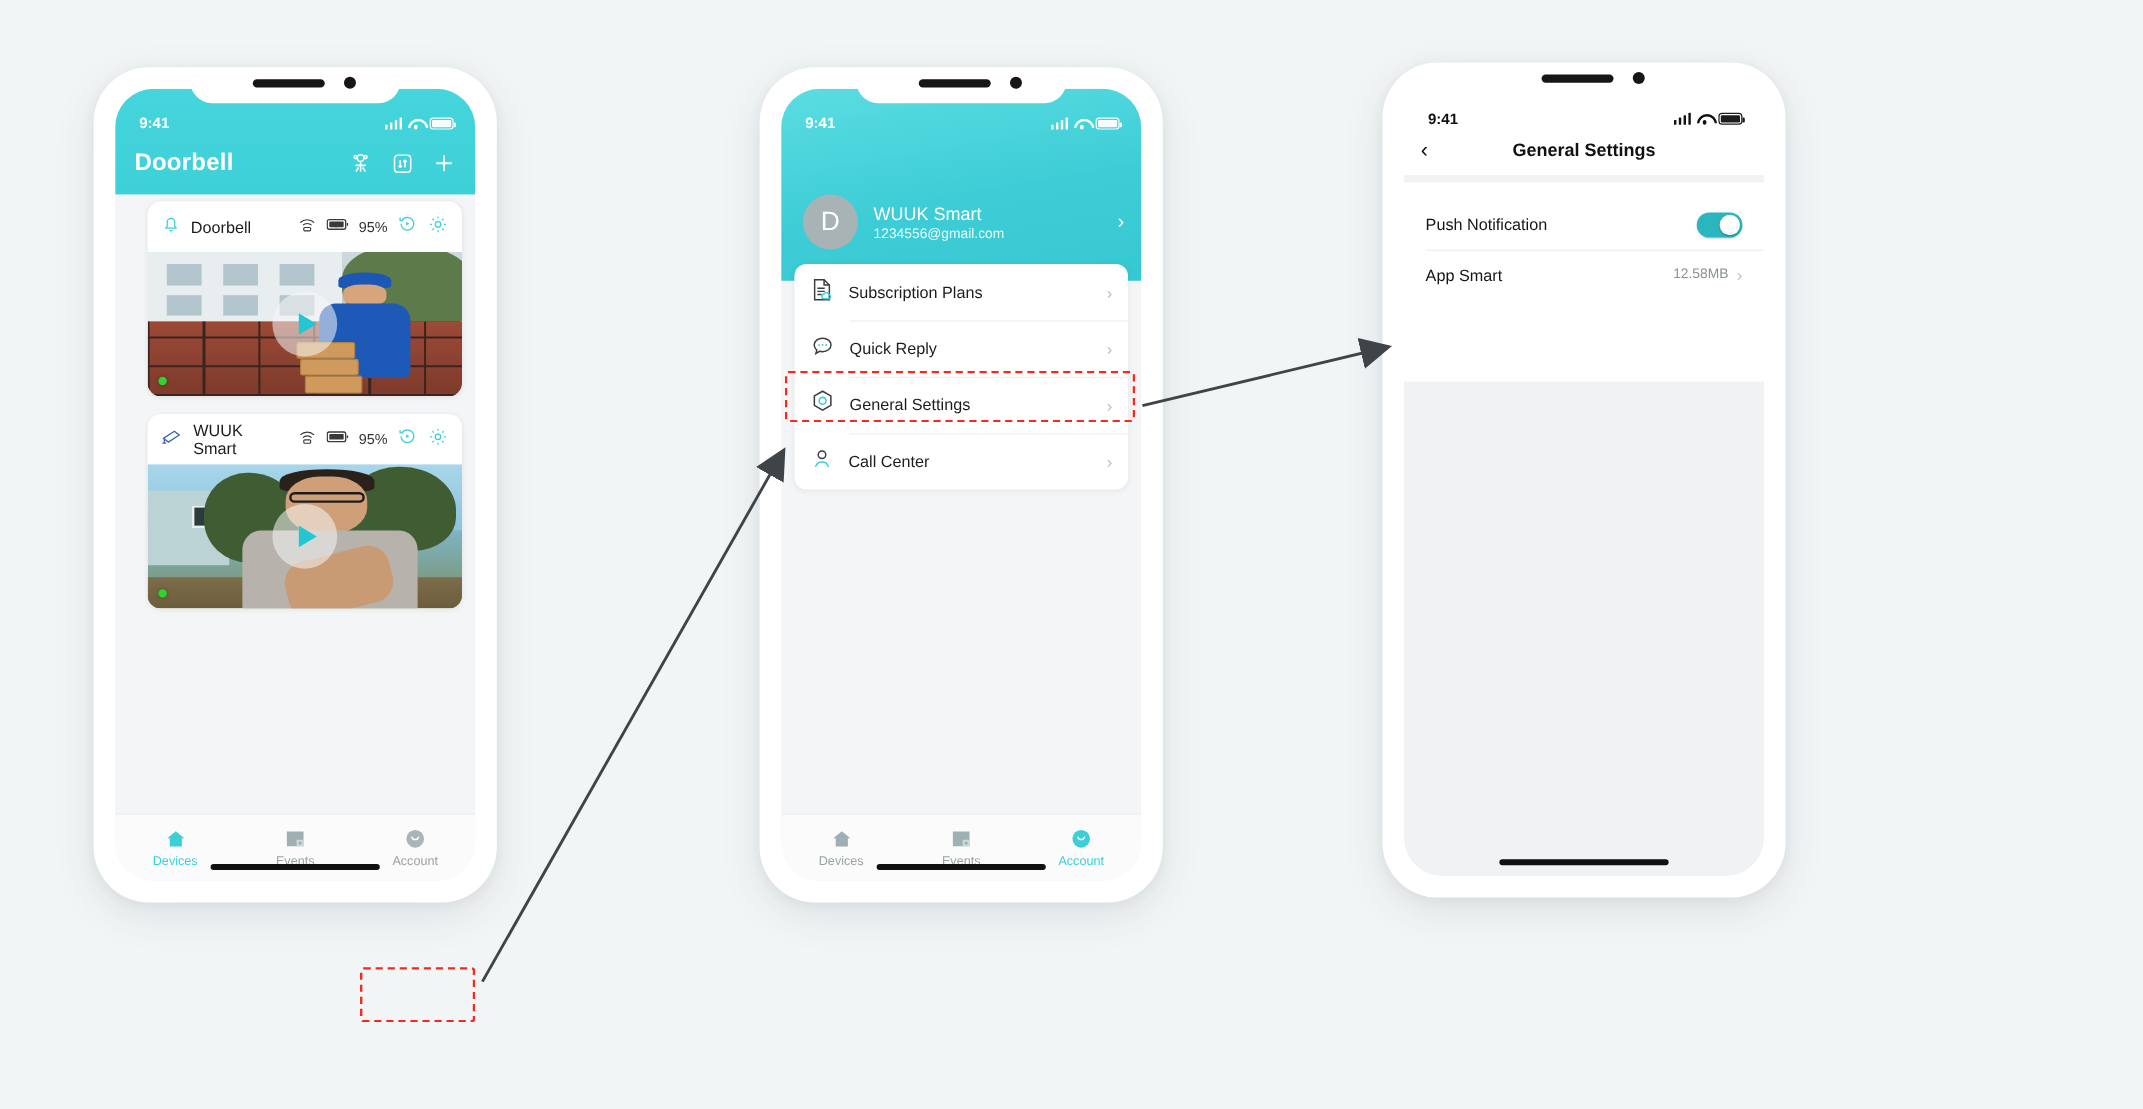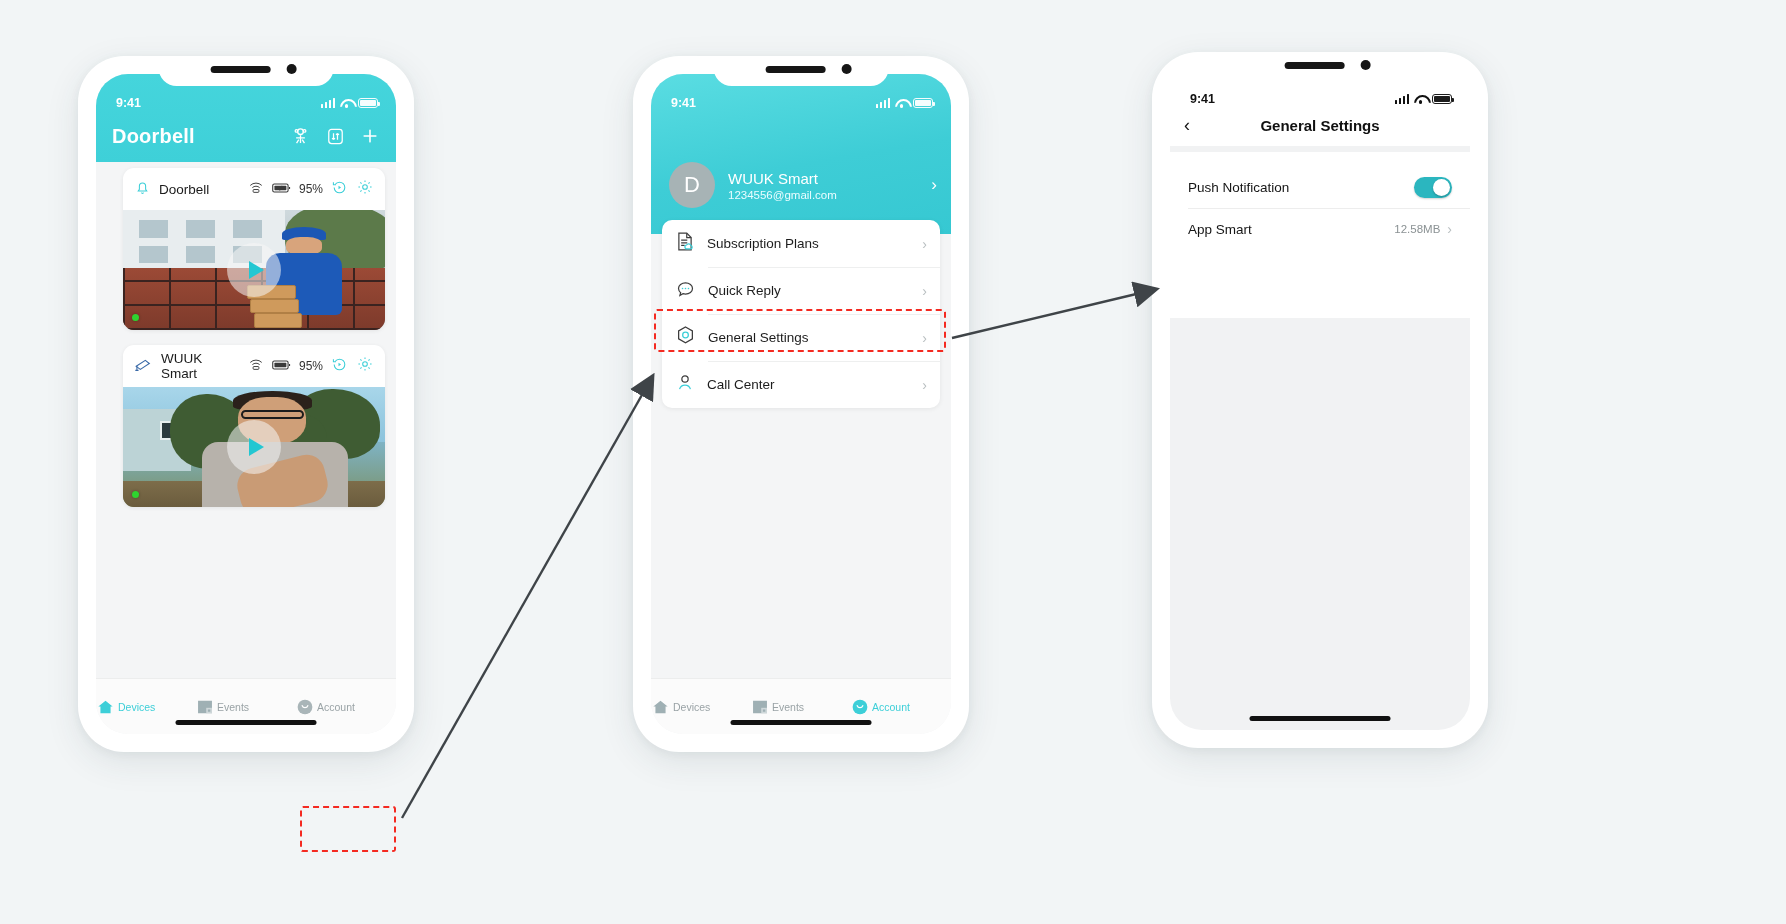--- a/index.html
+++ b/index.html
@@ -152,21 +152,21 @@
   .s2-hair { position:absolute; left:42%; top:3%; width:30%; height:16%; background:#2b211b; border-radius:50% 50% 20% 20%; }
   .s2-glass { position:absolute; left:45%; top:19%; width:24%; height:8%; border:2.2px solid #1c1c1c; border-radius:5px; }
   .s2-shirt { position:absolute; left:30%; top:46%; width:56%; height:56%; background:#b7b2ab; border-radius:16px 16px 0 0; }
   .s2-arm { position:absolute; left:44%; top:62%; width:34%; height:40%; background:#c99b75; border-radius:18px; transform: rotate(-14deg); }
 
   .tabbar {
     position: absolute; left: 0; right: 0; bottom: 0; height: 56px;
     background: #fbfbfb; border-top: 1px solid #eceded;
     display: flex; align-items: center;
   }
-  .tab { flex: 1; display: flex; align-items: center; gap: 3px; }
+  .tab { flex: 1; display: flex; flex-direction: column; align-items: center; gap: 3px; }
   .tab-label { font-size: 10.5px; color: #9aa3a6; }
   .tab.active .tab-label { color: #3dcfd8; }
   .tab-ic { height: 19px; display: flex; align-items: center; }
 
   
   #phone2 { left: 633px; top: 56px; width: 336px; height: 696px; }
   #phone2 .statusbar { color: #ffffff; }
   .acc-head {
     position: absolute; left: 0; right: 0; top: 0; height: 160px;
     background: linear-gradient(170deg,#5adde2 0%, #3ecdd6 55%, #36c8d2 100%);

